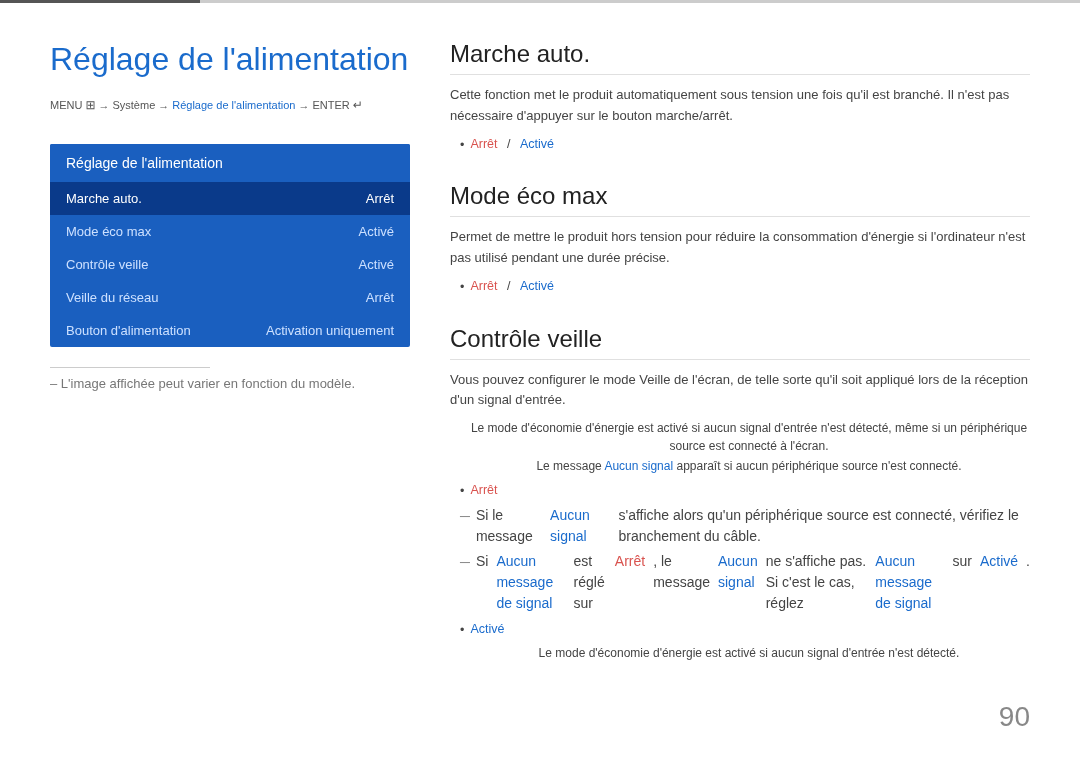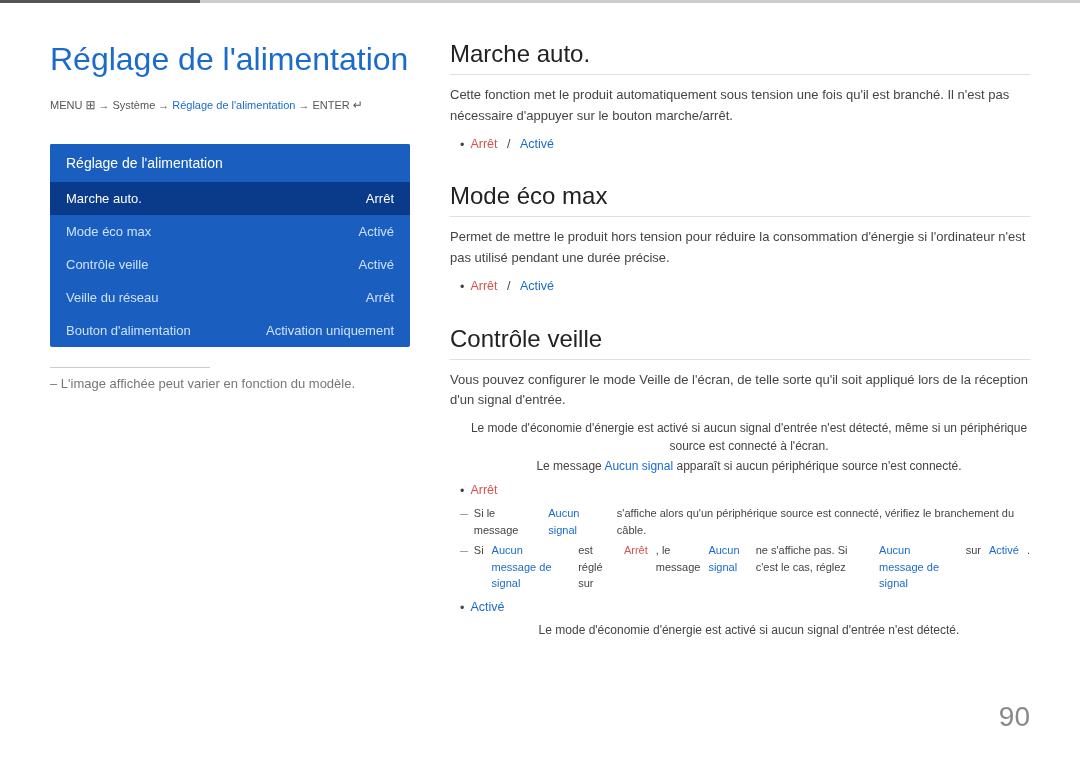--- a/index.html
+++ b/index.html
@@ -156,21 +156,21 @@
     }
 
     .highlight-blue { color: #1a6bcc; }
     .highlight-red { color: #d9534f; }
 
     .note-item {
       display: flex;
       align-items: flex-start;
       gap: 6px;
       margin: 4px 0 4px 10px;
-      font-size: 11px;
+      font-size: 14px;
       color: #444;
       line-height: 1.5;
     }
     .note-item::before {
       content: "─";
       color: #888;
       flex-shrink: 0;
       margin-top: 1px;
     }
 

